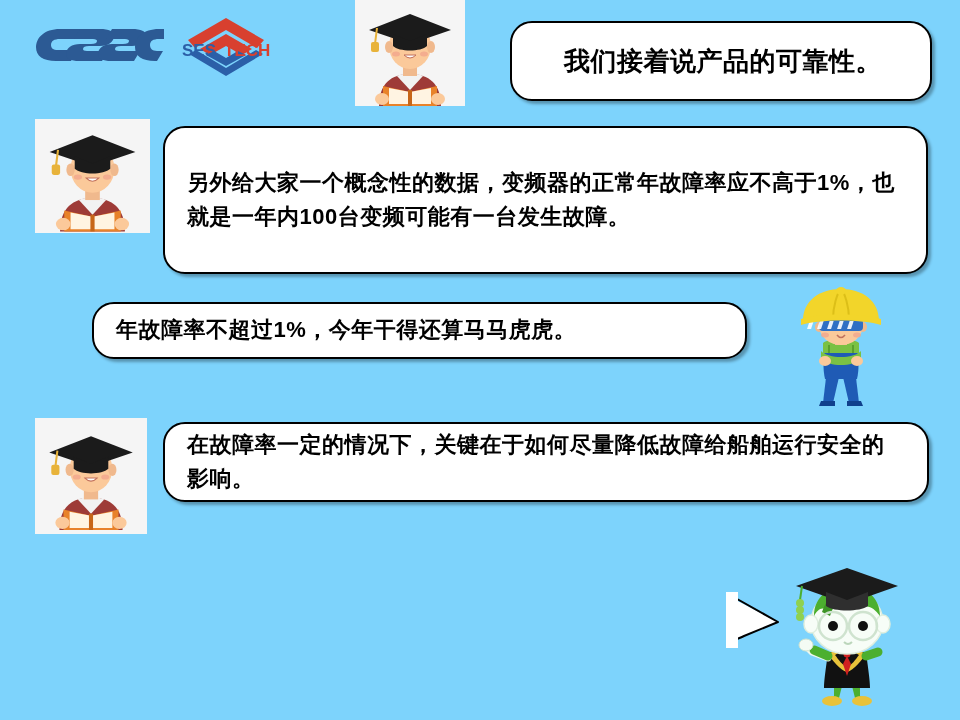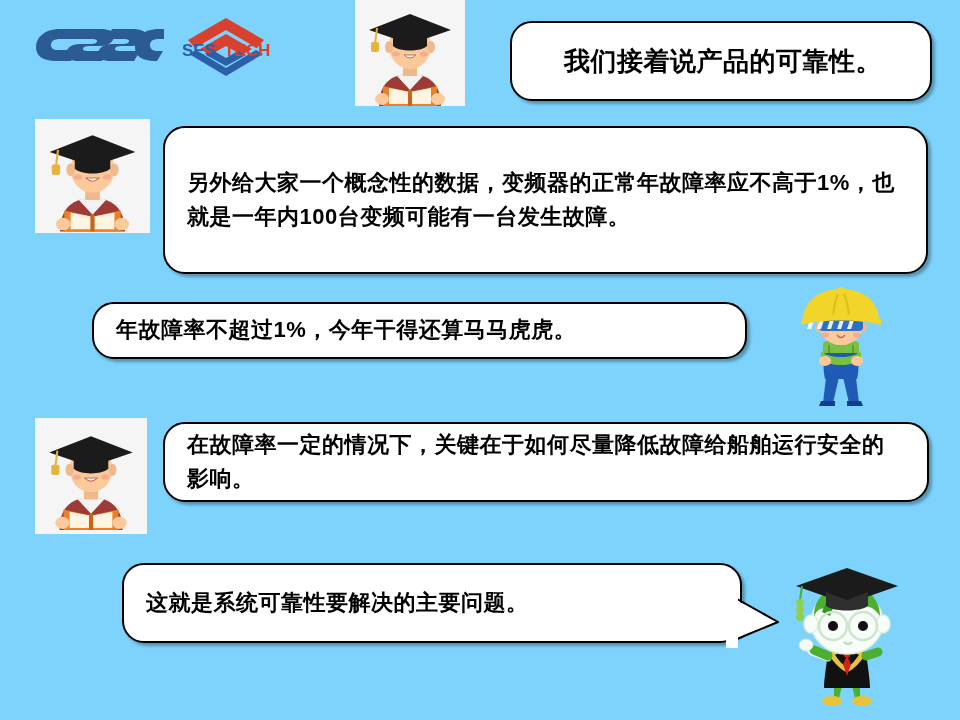--- a/index.html
+++ b/index.html
@@ -320,23 +320,20 @@
   </div>
 
   <div class="bubble" id="bubble-3">
     <p>年故障率不超过1%，今年干得还算马马虎虎。</p>
   </div>
 
   <div class="bubble" id="bubble-4">
     <p>在故障率一定的情况下，关键在于如何尽量降低故障给船舶运行安全的影响。</p>
   </div>
 
-  <div class="bubble" id="bubble-5">
-    <p>这就是系统可靠性要解决的主要问题。</p>
-  </div>
 
   <div class="tail-wrap">
     <svg width="60" height="58" viewBox="0 0 60 58" xmlns="http://www.w3.org/2000/svg">
       <path d="M2 4 L52 30 L18 44 C14 46 6 48 2 50 Z" fill="#ffffff"></path>
       <path d="M4 3 L52 30 L18 44 C14 46 8 48 3 51" fill="none" stroke="#000000" stroke-width="2" stroke-linejoin="round"></path>
       <rect x="0" y="0" width="12" height="56" fill="#ffffff"></rect>
     </svg>
   </div>
 
 </div>

